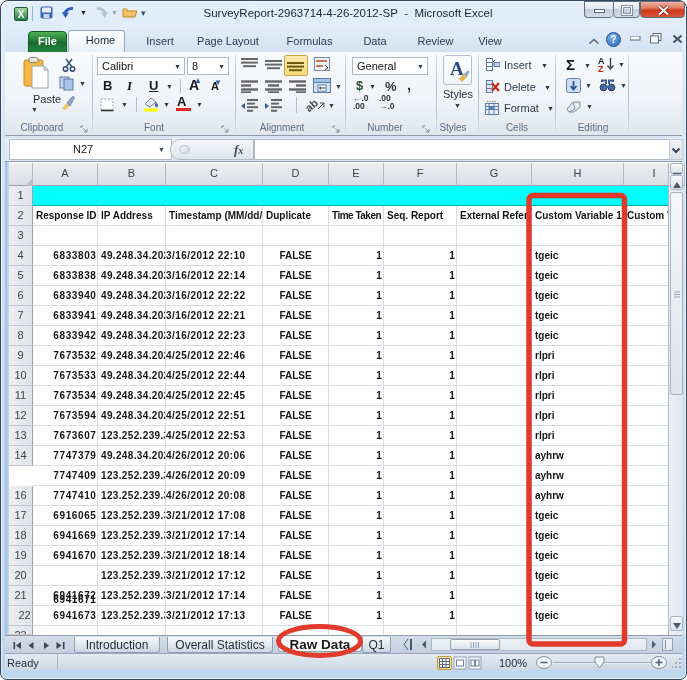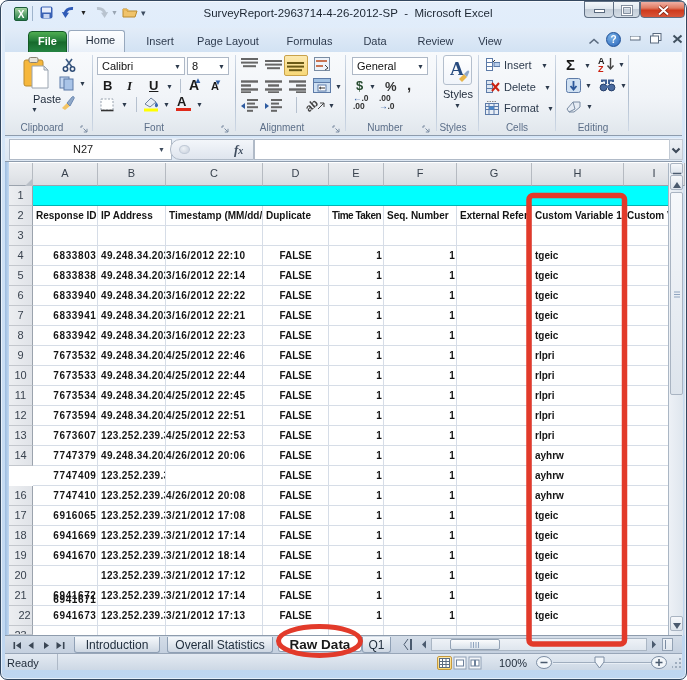--- a/index.html
+++ b/index.html
@@ -526,21 +526,21 @@
 <div class="gridv" style="left:451px;top:24px;width:1px;height:449px;"></div>
 <div class="gridv" style="left:526px;top:24px;width:1px;height:449px;"></div>
 <div class="gridv" style="left:618px;top:24px;width:1px;height:449px;"></div>
 <div class="gridv" style="left:679px;top:24px;width:1px;height:449px;"></div>
 <div style="position:absolute;left:28px;top:24px;width:635px;height:20px;background:#00ffff;border-bottom:1px solid #00b3b3;"></div>
 <div class="cell txt" style="left:28px;top:44px;width:64px;">Response ID</div>
 <div class="cell txt" style="left:93px;top:44px;width:67px;">IP Address</div>
 <div class="cell txt" style="left:161px;top:44px;width:96px;">Timestamp (MM/dd/yyyy)</div>
 <div class="cell txt" style="left:258px;top:44px;width:65px;">Duplicate</div>
 <div class="cell txt" style="left:324px;top:44px;width:54px;letter-spacing:-0.5px;">Time Taken (seconds)</div>
-<div class="cell txt" style="left:379px;top:44px;width:72px;">Seq. Number</div>
+<div class="cell txt" style="left:379px;top:44px;width:72px;">Seq. Report</div>
 <div class="cell txt" style="left:452px;top:44px;width:74px;">External Reference</div>
 <div class="cell txt" style="left:527px;top:44px;width:91px;">Custom Variable 1</div>
 <div class="cell txt" style="left:619px;top:44px;width:60px;">Custom V</div>
 <div class="cell num" style="left:28px;top:84px;width:64px;">6833803</div>
 <div class="cell txt ip" style="left:93px;top:84px;width:67px;">49.248.34.202</div>
 <div class="cell ts" style="left:161px;top:84px;width:96px;">3/16/2012 22:10</div>
 <div class="cell ctr" style="left:258px;top:84px;width:65px;">FALSE</div>
 <div class="cell num" style="left:324px;top:84px;width:54px;">1</div>
 <div class="cell num" style="left:379px;top:84px;width:72px;">1</div>
 <div class="cell txt" style="left:527px;top:84px;width:91px;">tgeic</div>
@@ -609,20 +609,21 @@
 <div class="cell txt" style="left:527px;top:264px;width:91px;">rlpri</div>
 <div class="cell num" style="left:28px;top:284px;width:64px;">7747379</div>
 <div class="cell txt ip" style="left:93px;top:284px;width:67px;">49.248.34.202</div>
 <div class="cell ts" style="left:161px;top:284px;width:96px;">4/26/2012 20:06</div>
 <div class="cell ctr" style="left:258px;top:284px;width:65px;">FALSE</div>
 <div class="cell num" style="left:324px;top:284px;width:54px;">1</div>
 <div class="cell num" style="left:379px;top:284px;width:72px;">1</div>
 <div class="cell txt" style="left:527px;top:284px;width:91px;">ayhrw</div>
 <div class="cell num" style="left:28px;top:304px;width:64px;">7747409</div>
 <div class="cell txt ip" style="left:93px;top:304px;width:67px;">123.252.239.33</div>
+<div class="cell ts" style="left:161px;top:304px;width:96px;">4/26/2012 20:09</div>
 <div class="cell ctr" style="left:258px;top:304px;width:65px;">FALSE</div>
 <div class="cell num" style="left:324px;top:304px;width:54px;">1</div>
 <div class="cell num" style="left:379px;top:304px;width:72px;">1</div>
 <div class="cell txt" style="left:527px;top:304px;width:91px;">ayhrw</div>
 <div class="cell num" style="left:28px;top:324px;width:64px;">7747410</div>
 <div class="cell txt ip" style="left:93px;top:324px;width:67px;">123.252.239.33</div>
 <div class="cell ts" style="left:161px;top:324px;width:96px;">4/26/2012 20:08</div>
 <div class="cell ctr" style="left:258px;top:324px;width:65px;">FALSE</div>
 <div class="cell num" style="left:324px;top:324px;width:54px;">1</div>
 <div class="cell num" style="left:379px;top:324px;width:72px;">1</div>

